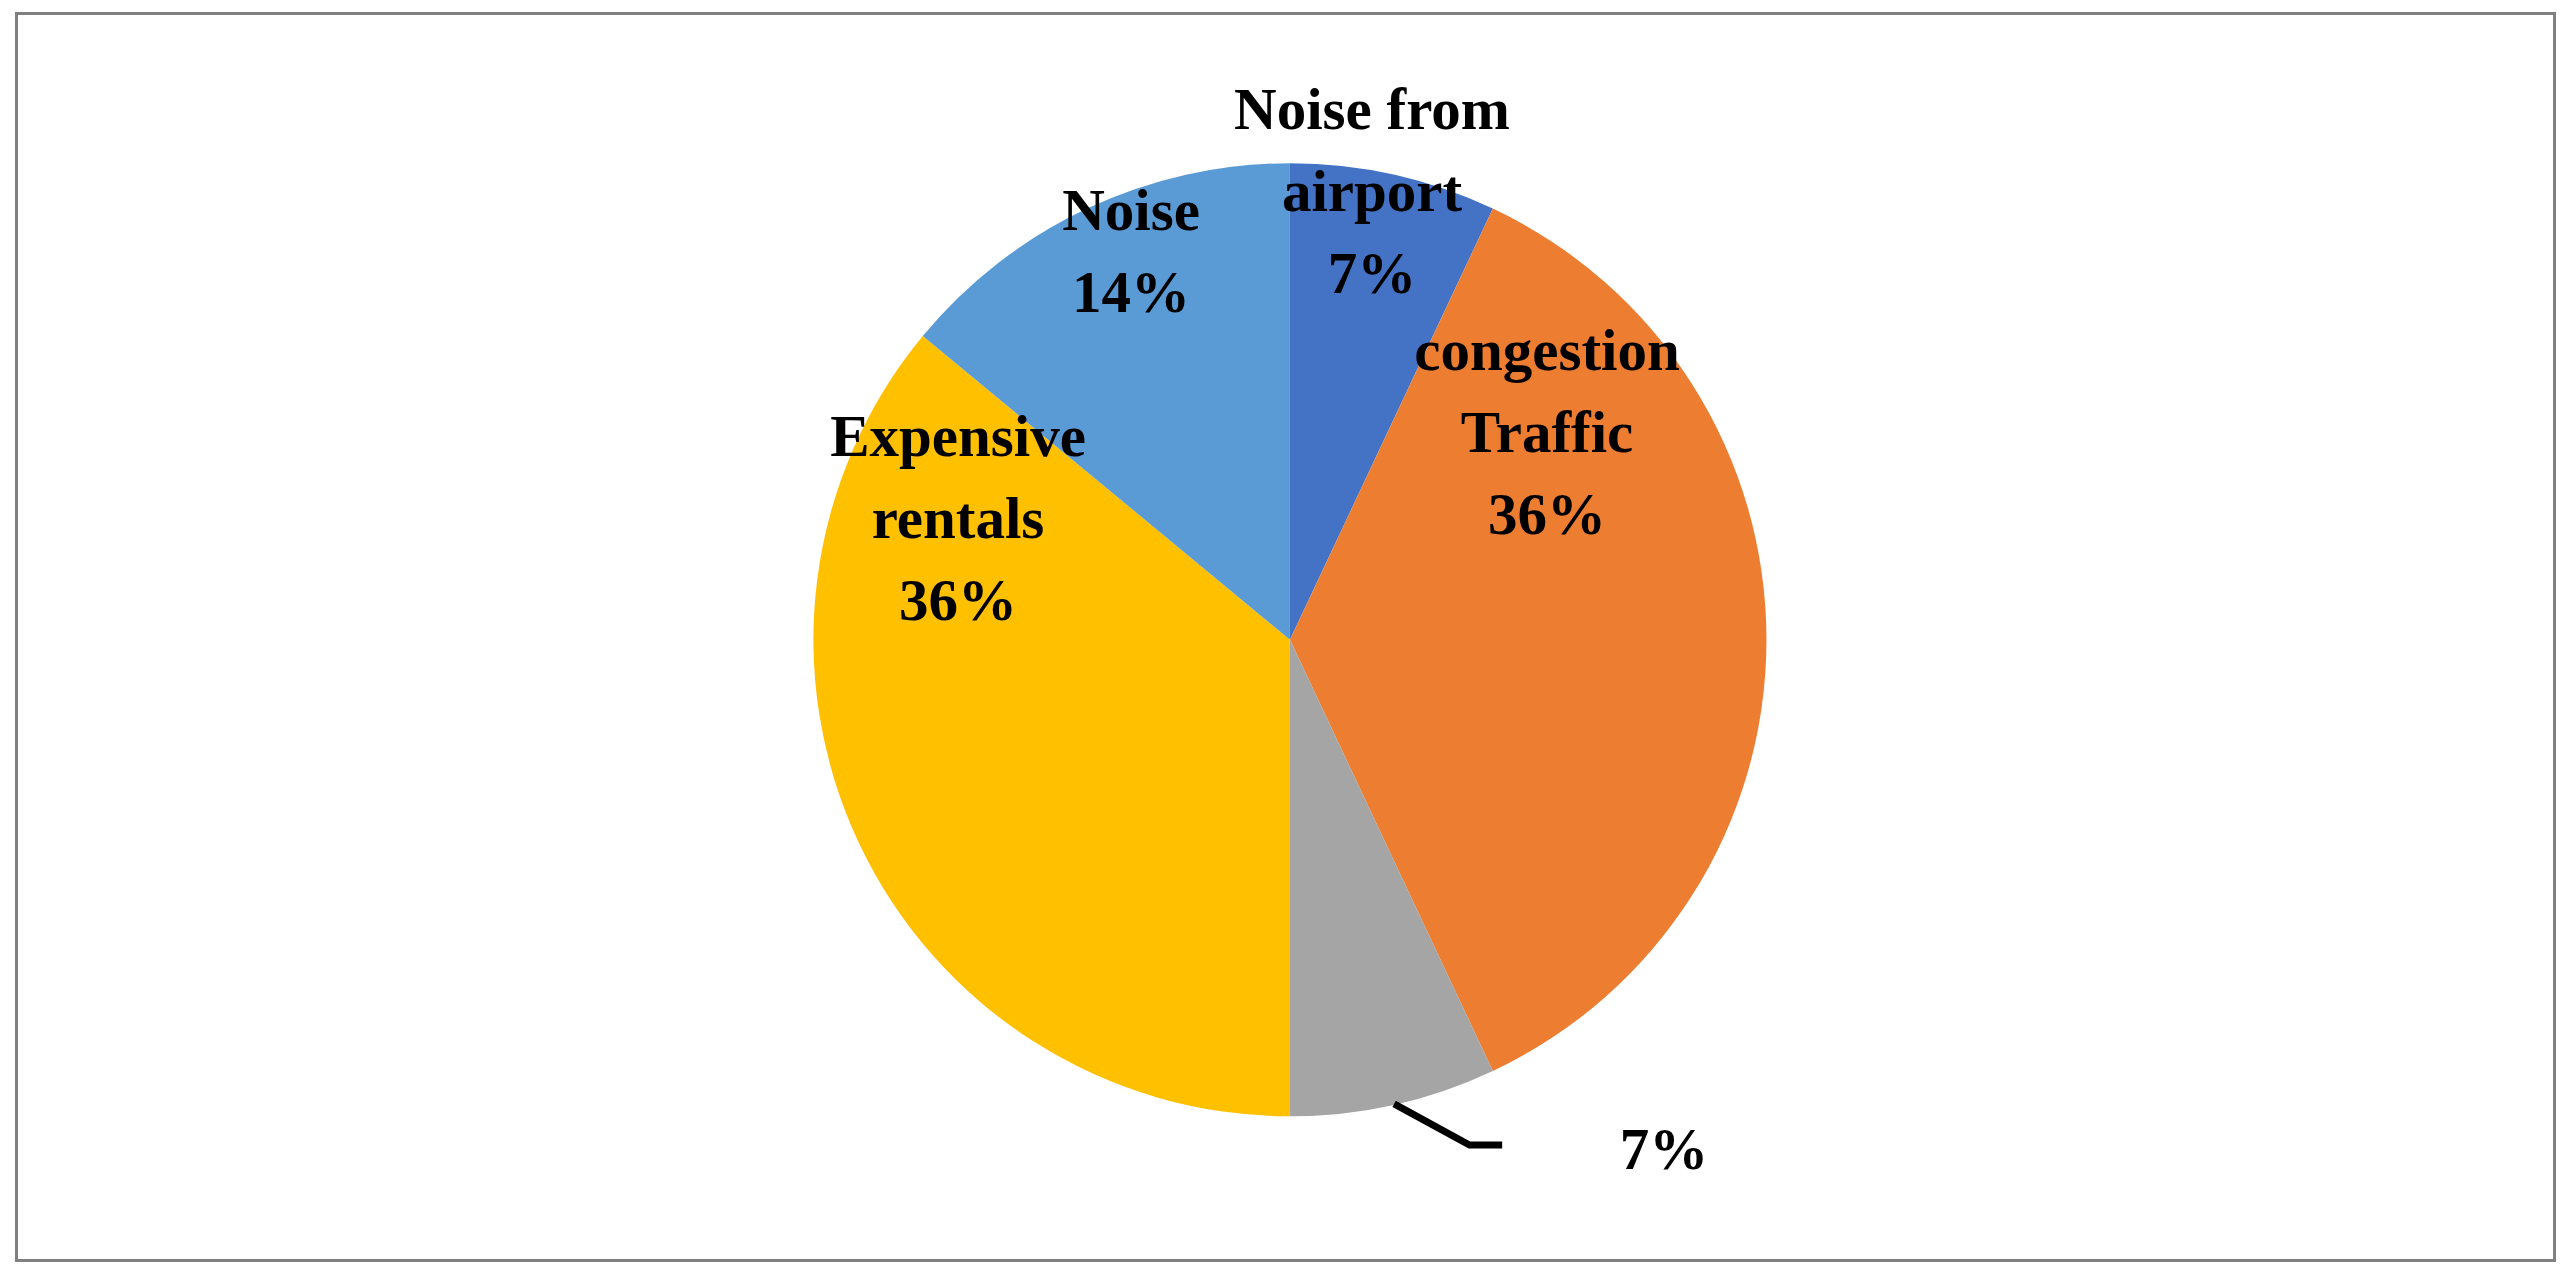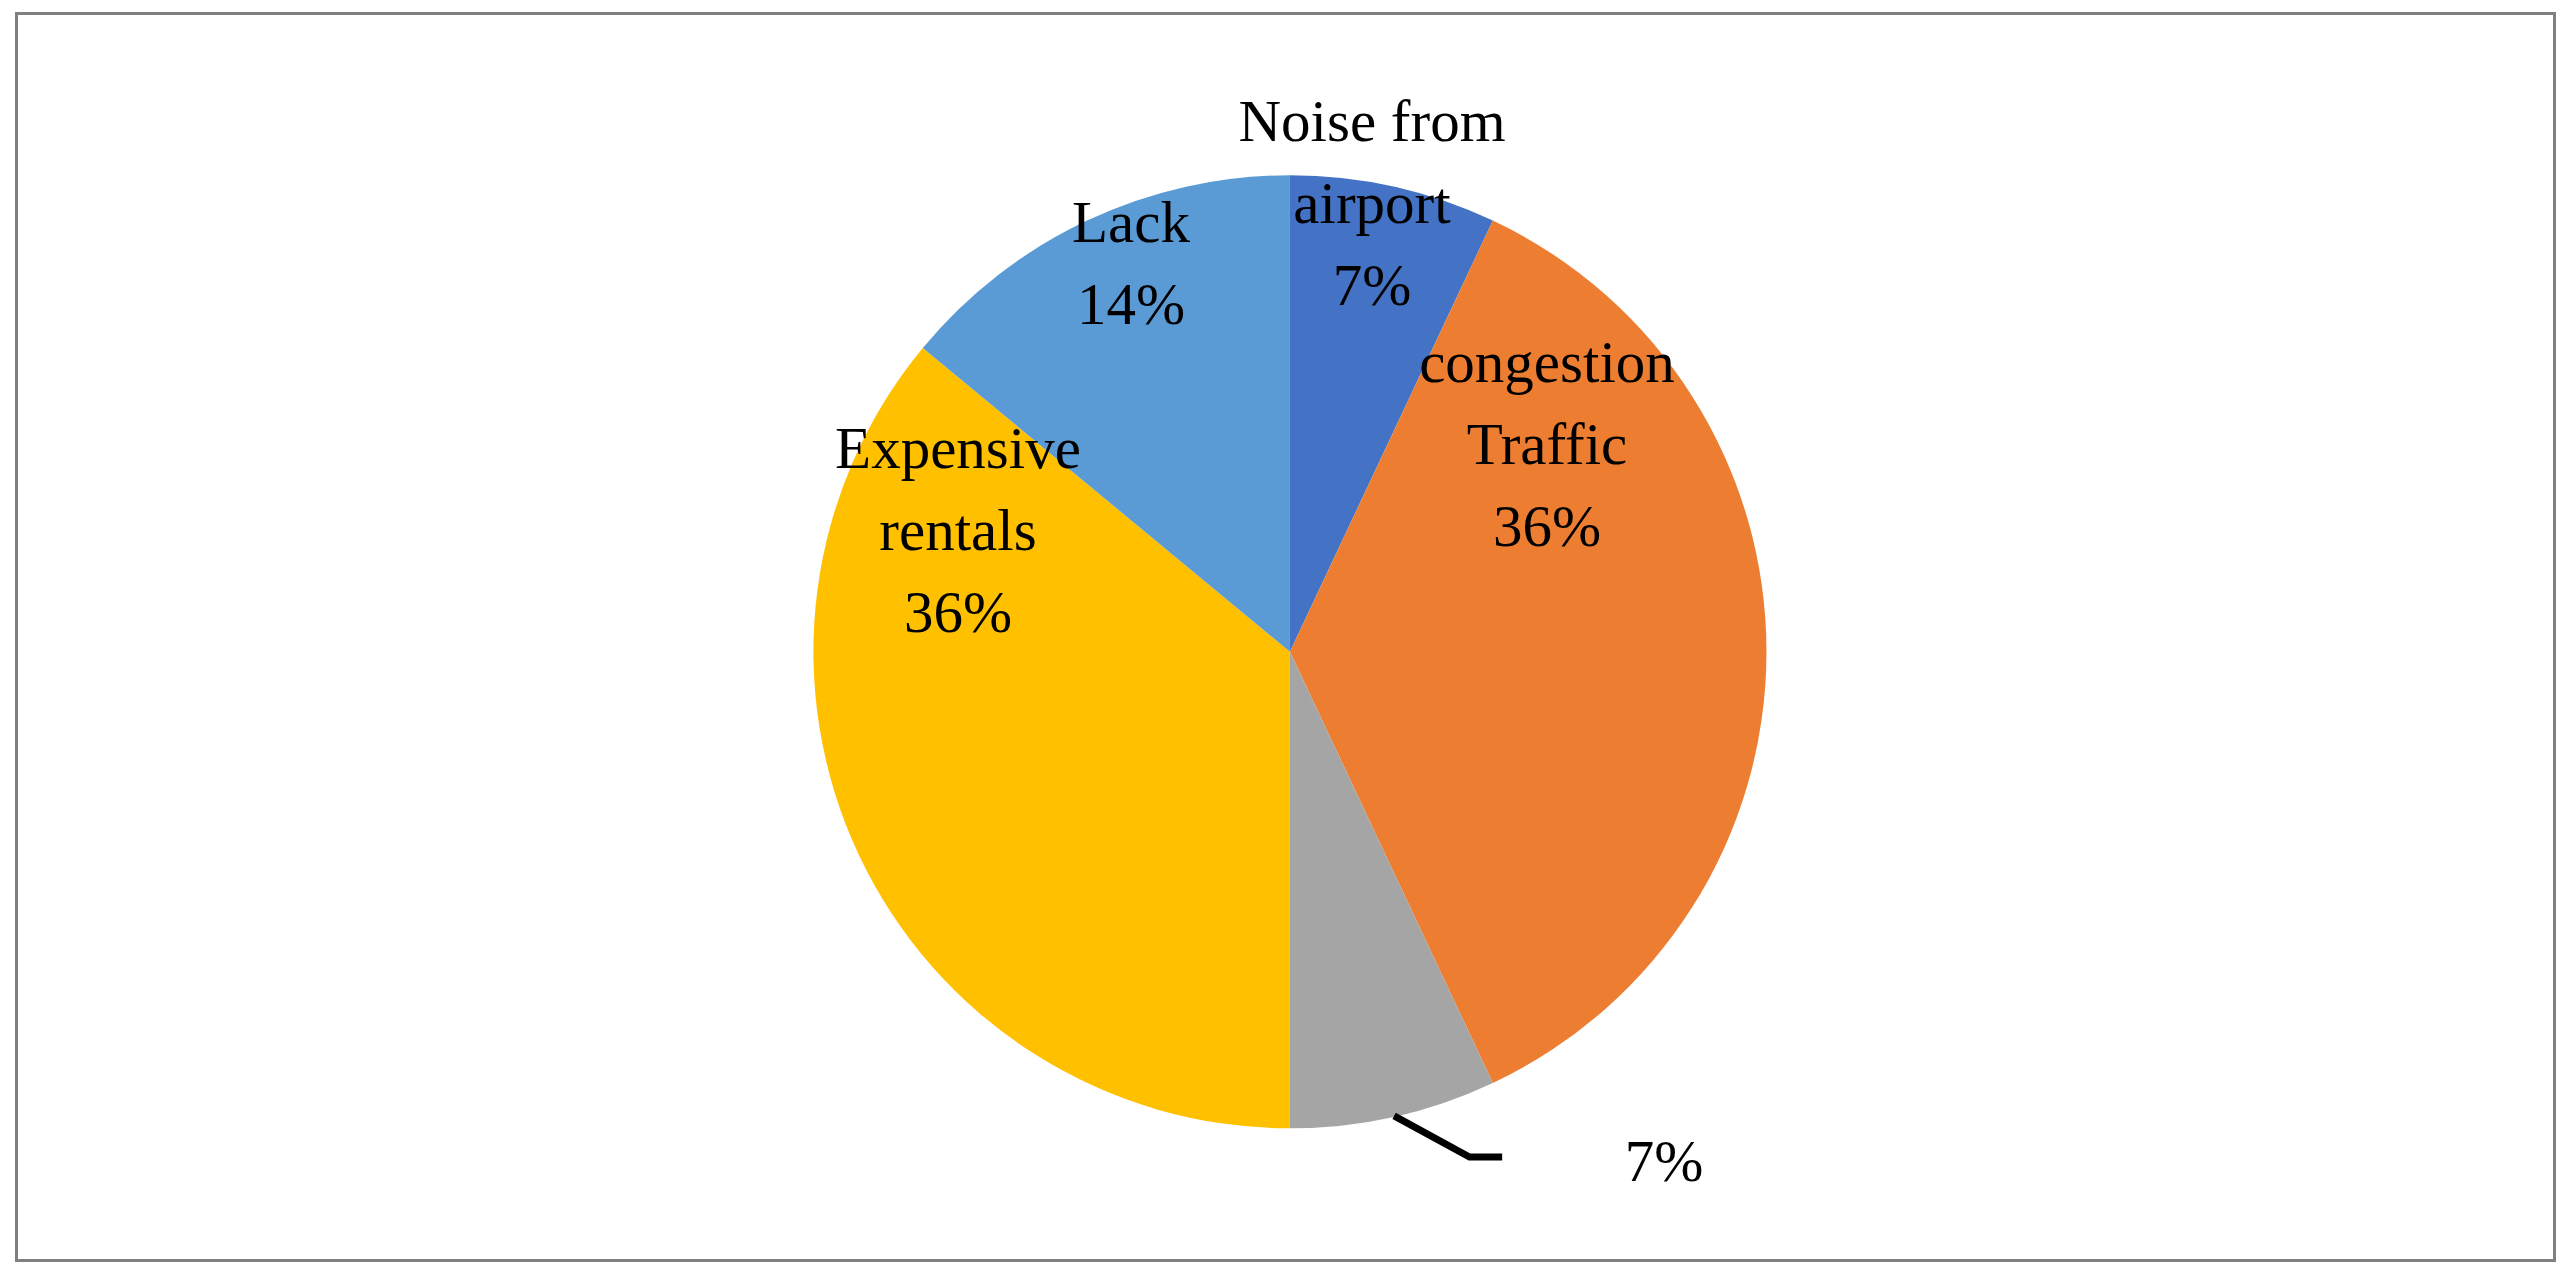--- a/index.html
+++ b/index.html
@@ -20,23 +20,24 @@
     top: 12.4px;
     width: 2541px;
     height: 1250px;
     box-sizing: border-box;
     border: 3.9px solid #808080;
     background: #ffffff;
   }
   #plot-area {
     position: absolute;
     left: 0;
-    top: 12px;
+    top: 0;
     width: 2576px;
     height: 1102px;
+    font-weight: bold;
   }
   svg#pie-svg {
     position: absolute;
     left: 0;
     top: 0;
     width: 2576px;
     height: 1278px;
     display: block;
   }
   .slice-label {
@@ -97,18 +98,18 @@
     <span class="lbl-value">7%</span>
   </div>
 
   <div class="slice-label" id="label-rentals">
     <span class="lbl-name">Expensive</span>
     <span class="lbl-name">rentals</span>
     <span class="lbl-value">36%</span>
   </div>
 
   <div class="slice-label" id="label-none">
-    <span class="lbl-name">Lack</span>
+    <span class="lbl-name">Noise</span>
     <span class="lbl-value">14%</span>
   </div>
 
 </div>
 
 
 </body></html>

